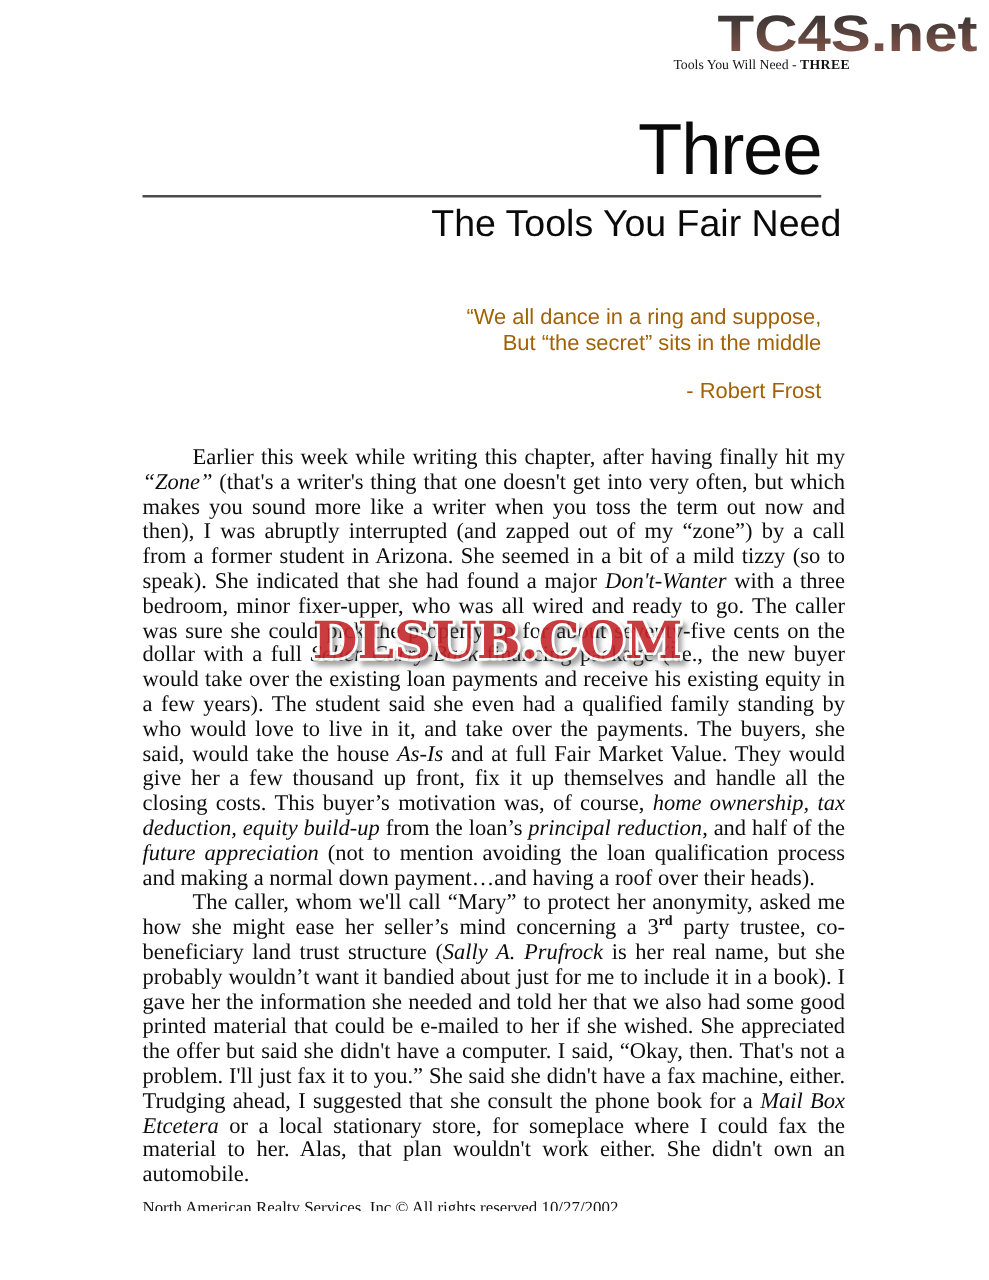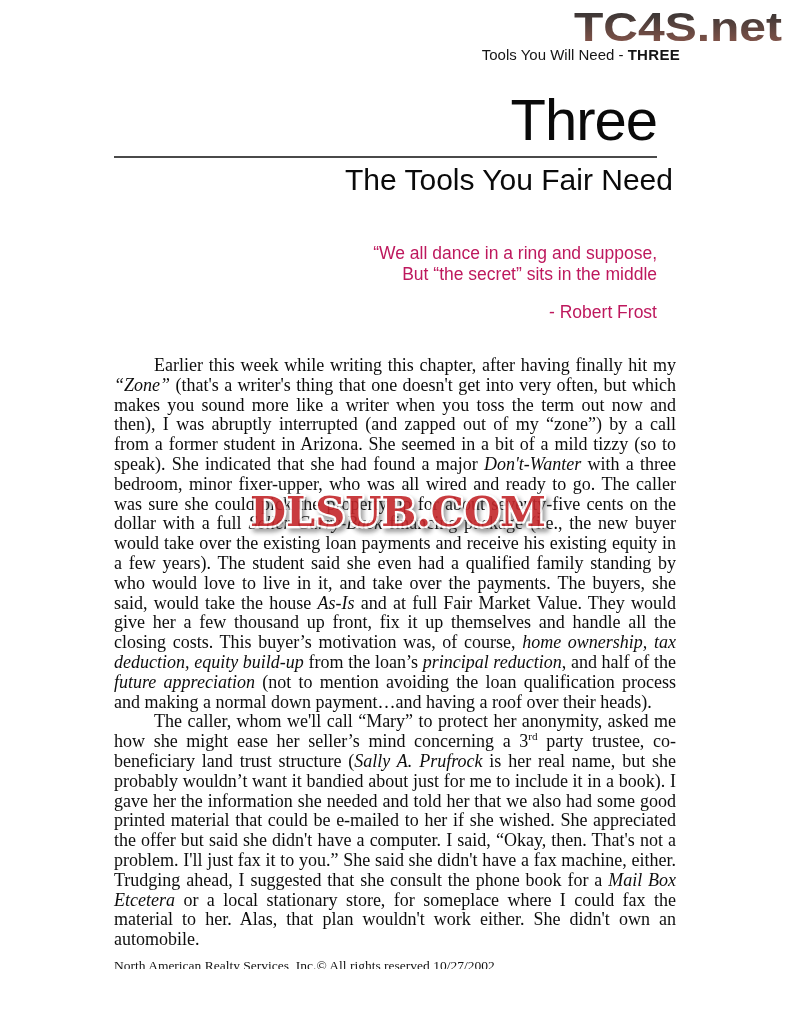--- a/index.html
+++ b/index.html
@@ -6,50 +6,50 @@
   .page {
     position:relative; width:791px; height:969px; margin:0 auto;
     background:#ffffff; color:#000;
     font-family:"Liberation Serif", serif;
     overflow:hidden;
   }
   
   .tc4s-logo { position:absolute; top:3px; right:5px; }
   .running-head {
     position:absolute; top:46px; right:111px;
-    font-family:Liberation Sans, sans-serif; font-size:15px; color:#151515;
+    font-family:Liberation Serif, serif; font-size:11px; color:#151515;
     white-space:nowrap;
   }
   .running-head .chapter-word { font-weight:bold; letter-spacing:.3px; }
 
   
   .chapter-head {
     position:absolute; left:114px; top:88px; width:543px;
     text-align:right; font-family:"Liberation Sans", sans-serif;
   }
   .chapter-title { margin:0; font-size:58px; font-weight:normal; line-height:1.12; letter-spacing:-1px; color:#0a0a0a; }
   .title-rule { border:0; border-top:2px solid #4a4a4a; margin:3px 0 0 0; }
   .chapter-subtitle { margin:5px -16px 0 0; font-size:30px; font-weight:normal; color:#0a0a0a; }
 
   
   .quote {
     position:absolute; right:134px; top:243px; text-align:right;
-    font-family:"Liberation Sans", sans-serif; font-size:17.5px; line-height:21px; color:#be185d;
+    font-family:"Liberation Sans", sans-serif; font-size:17.5px; line-height:21px; color:#a16207;
   }
   .quote-attribution { margin-top:17px; }
 
   
   .body-text {
     position:absolute; left:114px; top:356px; width:562px;
     font-size:18px; line-height:19.8px; text-align:justify; color:#0d0d0d;
   }
   .body-text p { margin:0; text-indent:40px; }
   .italic { font-style:italic; }
   .bold { font-weight:bold; }
-  .sup { vertical-align:super; font-size:0.62em; line-height:0; }
+  .sup { vertical-align:super; font-size:0.62em; line-height:0;font-weight:bold; }
 
   
   .watermark { position:absolute; left:243px; top:483px; opacity:0.9; }
 
   
   .footer {
     position:absolute; left:114px; top:958px; width:562px;
     display:flex; justify-content:space-between; align-items:baseline;
     font-size:13.5px; color:#111;flex-direction:column;
   }

